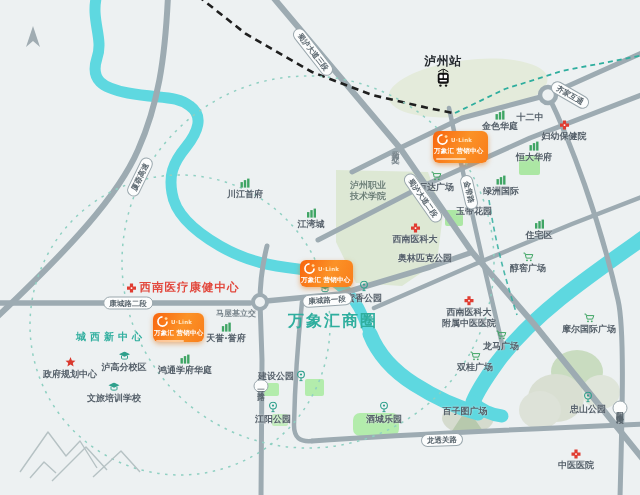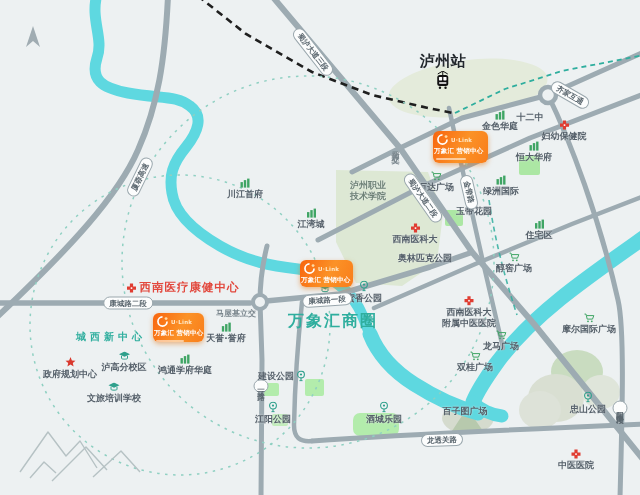--- a/index.html
+++ b/index.html
@@ -7,21 +7,21 @@
   #map-svg{position:absolute;left:0;top:0;z-index:1;}
   #label-layer{position:absolute;left:0;top:0;width:640px;height:495px;z-index:5;}
   .poi{position:absolute;display:flex;flex-direction:column;align-items:center;gap:1px;
        transform:translate(-50%,-50%);z-index:6;}
   .poi.side-left,.poi.side-right{flex-direction:row;gap:2px;}
   .poi-icon{display:flex;align-items:center;justify-content:center;line-height:0;}
   .poi-label{font-size:9px;font-weight:600;color:#55606a;white-space:nowrap;text-align:center;
              line-height:1.2;text-shadow:0 0 2px rgba(238,242,243,.9);}
   .poi-line{display:block;}
   .poi.campus .poi-label{color:#6d8076;}
-  .poi.dark .poi-label{color:#23282d;font-weight:700;font-size:15px;letter-spacing:.5px;}
+  .poi.dark .poi-label{color:#23282d;font-weight:700;font-size:12px;letter-spacing:.5px;}
   .pill{position:absolute;z-index:7;font-size:7.5px;font-weight:600;line-height:11px;color:#5a666e;
         background:#fcfdfd;border:1px solid #9aa7ad;border-radius:8px;padding:0 5px;
         white-space:nowrap;transform-origin:center;}
   .pill.vert{writing-mode:vertical-rl;line-height:13px;padding:4px 0;letter-spacing:1px;}
   .roadname{position:absolute;z-index:6;font-size:8px;font-weight:600;color:#7b878e;
             white-space:nowrap;transform:translate(-50%,-50%);}
   .roadname.vert{writing-mode:vertical-rl;letter-spacing:1px;}
   .area{position:absolute;z-index:6;transform:translate(-50%,-50%);color:#2fae9e;white-space:nowrap;}
   .area-1{font-size:10px;font-weight:800;letter-spacing:4px;}
   .area-2{font-size:16px;font-weight:800;letter-spacing:2px;}
@@ -175,21 +175,21 @@
       <div class="poi side-top" style="left: 539px; top: 230px;">
         <span class="poi-icon">
           <svg width="10" height="10" viewBox="0 0 10 10">
             <rect x="0.5" y="4" width="2.4" height="5.5" fill="#3fa564"></rect>
             <rect x="3.8" y="2" width="2.4" height="7.5" fill="#3fa564"></rect>
             <rect x="7.1" y="0.5" width="2.4" height="9" fill="#3fa564"></rect>
           </svg>
         </span>
         <span class="poi-label">住宅区</span>
       </div>
-      <div class="poi side-top" style="left: 514px; top: 263px;">
+      <div class="poi side-top" style="left: 528px; top: 263px;">
         <span class="poi-icon">
           <svg width="11" height="10" viewBox="0 0 11 10">
             <path d="M0.5,1 H2 L3.2,6 H8.5 L9.8,2.5 H3" fill="none" stroke="#3fa564" stroke-width="1"></path>
             <circle cx="4" cy="8.2" r="0.9" fill="#3fa564"></circle>
             <circle cx="7.8" cy="8.2" r="0.9" fill="#3fa564"></circle>
           </svg>
         </span>
         <span class="poi-label">醇窖广场</span>
       </div>
       <div class="poi side-top campus" style="left: 368px; top: 191px;">

